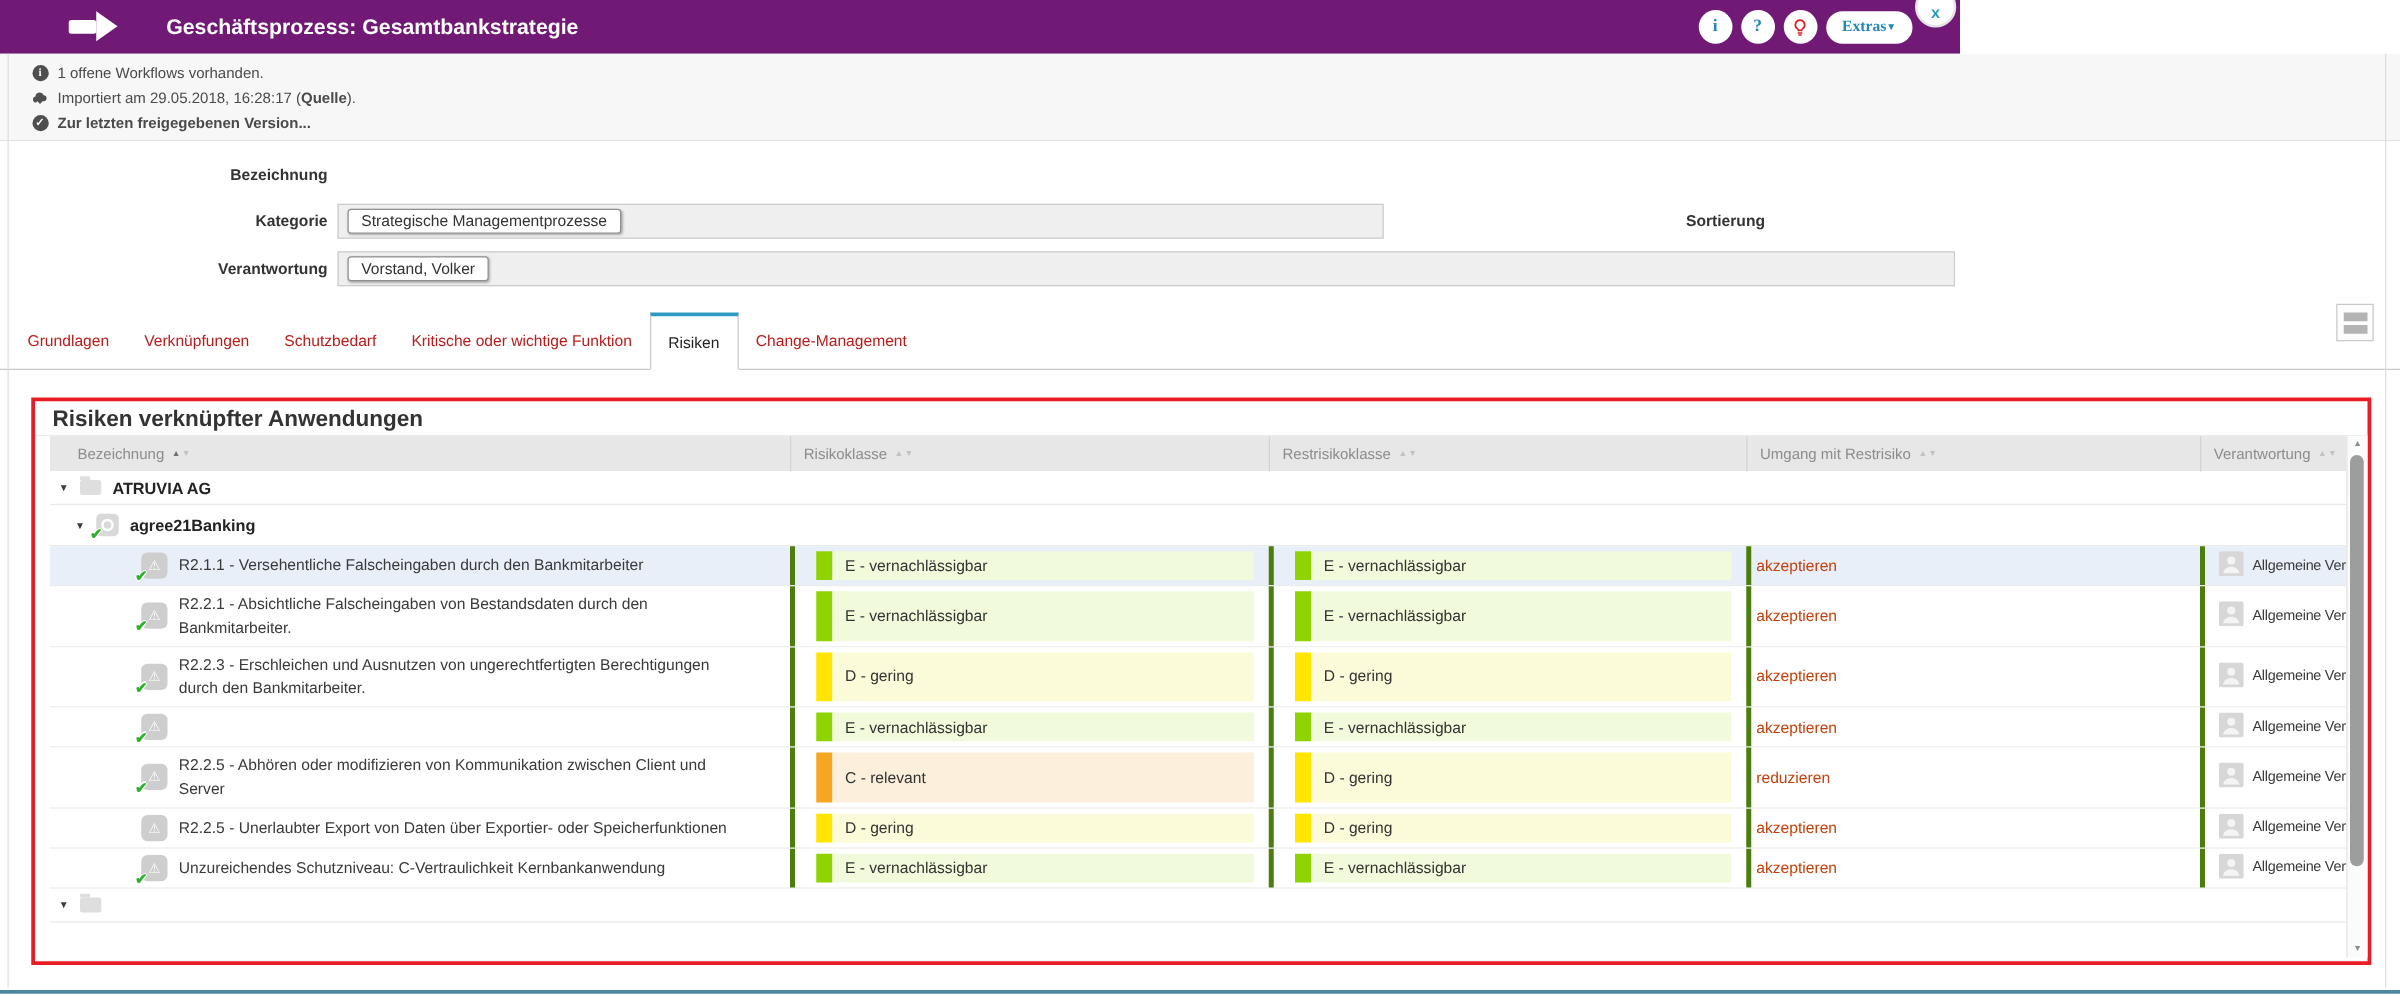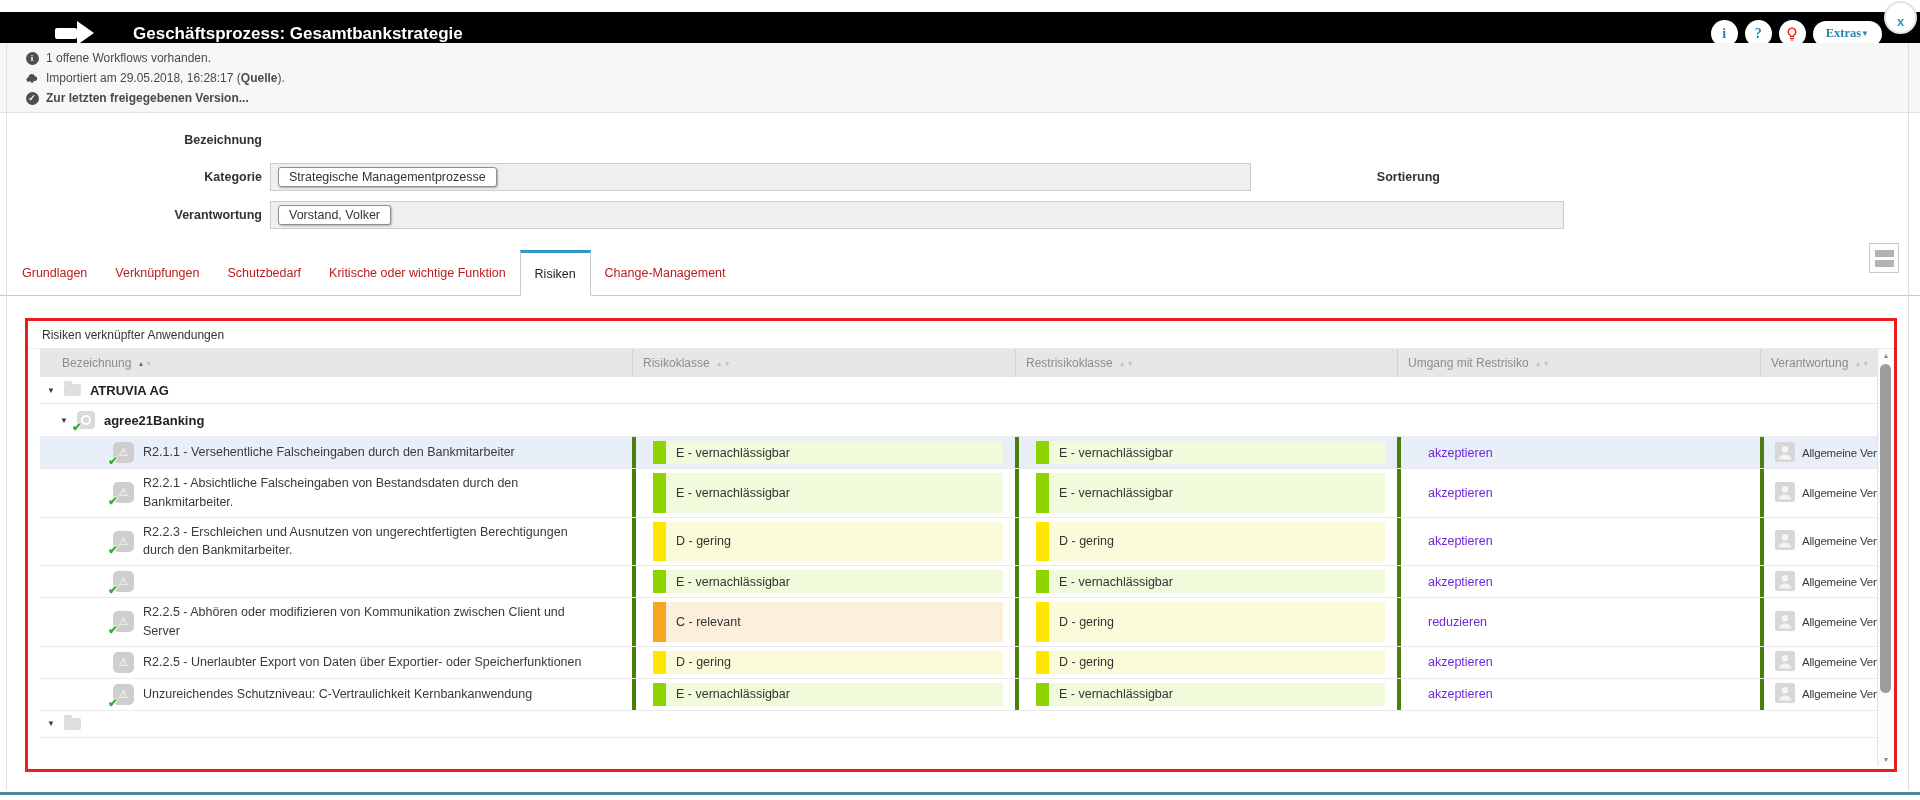--- a/index.html
+++ b/index.html
@@ -1,22 +1,22 @@
 <!DOCTYPE html>
 <html><head>
 <meta charset="utf-8">
 <style>
   * { margin:0; padding:0; box-sizing:border-box; }
   html,body { width:1920px; height:800px; }
   body { position:relative; overflow:hidden; background:#fff;
          font-family:"Liberation Sans", sans-serif; color:#333; }
 
   
-  .topbar { position:absolute; left:0; top:12px; width:1920px; height:43px;
-            background:#000000; display:flex; align-items:center; }
+  .topbar { position:absolute; left:0; top:0; width:1568px; height:43px;
+            background:#701a75; display:flex; align-items:center; }
   .arrow-ico { position:absolute; left:55px; top:9px; width:46px; height:25px; }
   .arrow-ico .bar { position:absolute; left:0; top:7px; width:22px; height:11px; background:#fff; border-radius:2px; }
   .arrow-ico .tri { position:absolute; left:22px; top:0; width:0; height:0;
                     border-top:12.5px solid transparent; border-bottom:12.5px solid transparent; border-left:17px solid #fff; }
   .topbar-title { position:absolute; left:133px; top:0; line-height:43px;
                   color:#fff; font-size:17px; font-weight:bold; }
   .topbar-right { position:absolute; right:38px; top:8px; display:flex; gap:7px; align-items:center; }
   .round-btn { width:27px; height:27px; border-radius:50%; background:#fff; border:none;
                color:#2387b2; font-weight:bold; font-size:14px; display:flex; align-items:center; justify-content:center;
                cursor:pointer; font-family:"Liberation Serif", serif; }
@@ -59,21 +59,21 @@
   .tab.active { background:#fff; border:1px solid #c9c9c9; border-bottom:1px solid #fff;
                 border-top:3px solid #2e9ac4; margin-bottom:-1px; color:#222; }
   .viewtoggle { position:absolute; right:21px; top:243px; width:30px; height:30px; background:#fdfdfd;
                 border:1px solid #c9c9c9; display:flex; flex-direction:column; gap:3px;
                 align-items:center; justify-content:center; cursor:pointer; }
   .viewtoggle .vbar { width:19px; height:7px; background:#b3b3b3; }
 
   
   .panel { position:absolute; left:25px; top:318px; width:1872px; height:454px;
            border:3px solid #ea1c24; background:#fff; }
-  .panel-title { height:28px; line-height:28px; padding-left:14px; font-weight:normal; font-size:12px;
+  .panel-title { height:28px; line-height:28px; padding-left:14px; font-weight:bold; font-size:18px;
                  color:#333; border-bottom:1px solid #ececec; }
   .table { margin-left:12px; margin-right:17px; }
   .gridcols { display:grid; grid-template-columns:592px 383px 382px 363px minmax(0,1fr); }
   .thead { background:#e7e7e7; height:28px; color:#8c8c8c; font-size:12px; }
   .th { padding-left:10px; display:flex; align-items:center; gap:6px; height:100%;
         border-left:1px solid #d2d2d2; cursor:pointer; }
   .th:first-child { border-left:none; padding-left:22px; }
   .sorticons { font-size:7px; letter-spacing:1px; }
   .s-dim { color:#c2c2c2; } .s-on { color:#6f6f6f; }
 
@@ -98,21 +98,21 @@
   .appicon::after { content:''; position:absolute; inset:4px; border:2px solid #fff; border-radius:50%; }
   .riskicon { width:21px; height:21px; background:#cecece; border-radius:5px; color:#fff;
               display:flex; align-items:center; justify-content:center; font-size:11px; }
   .checkbadge { position:absolute; left:-5px; bottom:-5px; color:#2fae2f; font-weight:bold; font-size:12px;
                 text-shadow:0 1px 0 #fff, 1px 0 0 #fff, -1px 0 0 #fff, 0 -1px 0 #fff; }
 
   .chipcell { padding:4px 12px 4px 17px; align-items:stretch; }
   .chip { display:flex; flex:1; }
   .chip-block { width:13px; flex:0 0 13px; }
   .chip-label { flex:1; display:flex; align-items:center; padding-left:10px; font-size:12.5px; color:#333; }
-  .cell-umgang { padding-left:27px; font-size:12.5px; color:#6d28d9; }
+  .cell-umgang { padding-left:4px; font-size:12.5px; color:#c2410c; }
   .cell-resp { gap:7px; padding-left:11px; font-size:11.5px; letter-spacing:-0.2px;
                white-space:nowrap; overflow:hidden; color:#3a3a3a; }
   .avatar { flex:0 0 20px; }
 
   .vscroll { position:absolute; right:0; top:28px; bottom:3px; width:17px; background:#fbfbfb;
              border-left:1px solid #e3e3e3; }
   .vs-up, .vs-down { position:absolute; left:0; width:100%; text-align:center; font-size:7px; color:#8a8a8a; cursor:pointer; }
   .vs-up { top:3px; } .vs-down { bottom:3px; }
   .vs-thumb { position:absolute; left:2px; top:15px; height:79%; width:11px; background:#9d9d9d;
               border-radius:6px; cursor:pointer; }
@@ -176,24 +176,24 @@
         <span class="circ-ico">✓</span>
       </span>
       <span class="notice-bold notice-link">Zur letzten freigegebenen Version...</span>
     </div>
   </div>
 
 <div class="form-area">
   <span class="flabel" style="left:62px; top:13px;">Bezeichnung</span>
 
   <span class="flabel" style="left:62px; top:50px;">Kategorie</span>
-  <span class="greybox" style="left:270px; top:50px; width:981px;">
+  <span class="greybox" style="left:270px; top:50px; width:837px;">
     <span class="tagchip">Strategische Managementprozesse</span>
   </span>
-  <span class="flabel" style="left:1240px; top:50px;">Sortierung</span>
+  <span class="flabel" style="left:1212px; top:50px;">Sortierung</span>
 
   <span class="flabel" style="left:62px; top:88px;">Verantwortung</span>
   <span class="greybox" style="left:270px; top:88px; width:1294px;">
     <span class="tagchip">Vorstand, Volker</span>
   </span>
 </div>
 
 <div class="tabbar">
     <div class="tab">Grundlagen</div>
     <div class="tab">Verknüpfungen</div>

